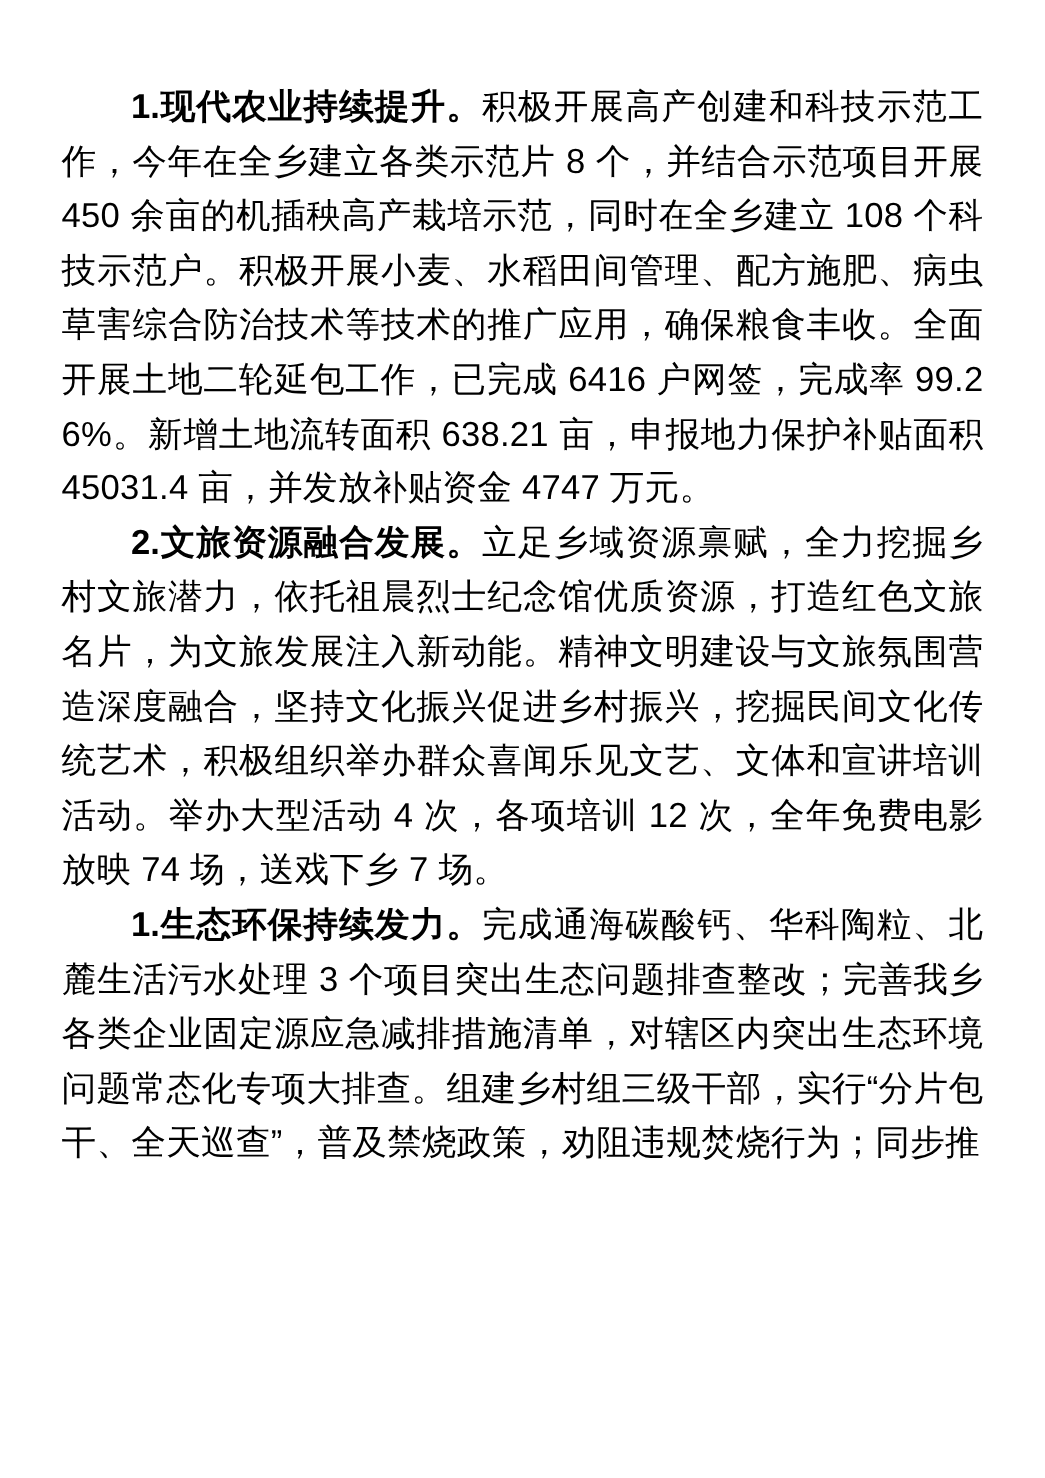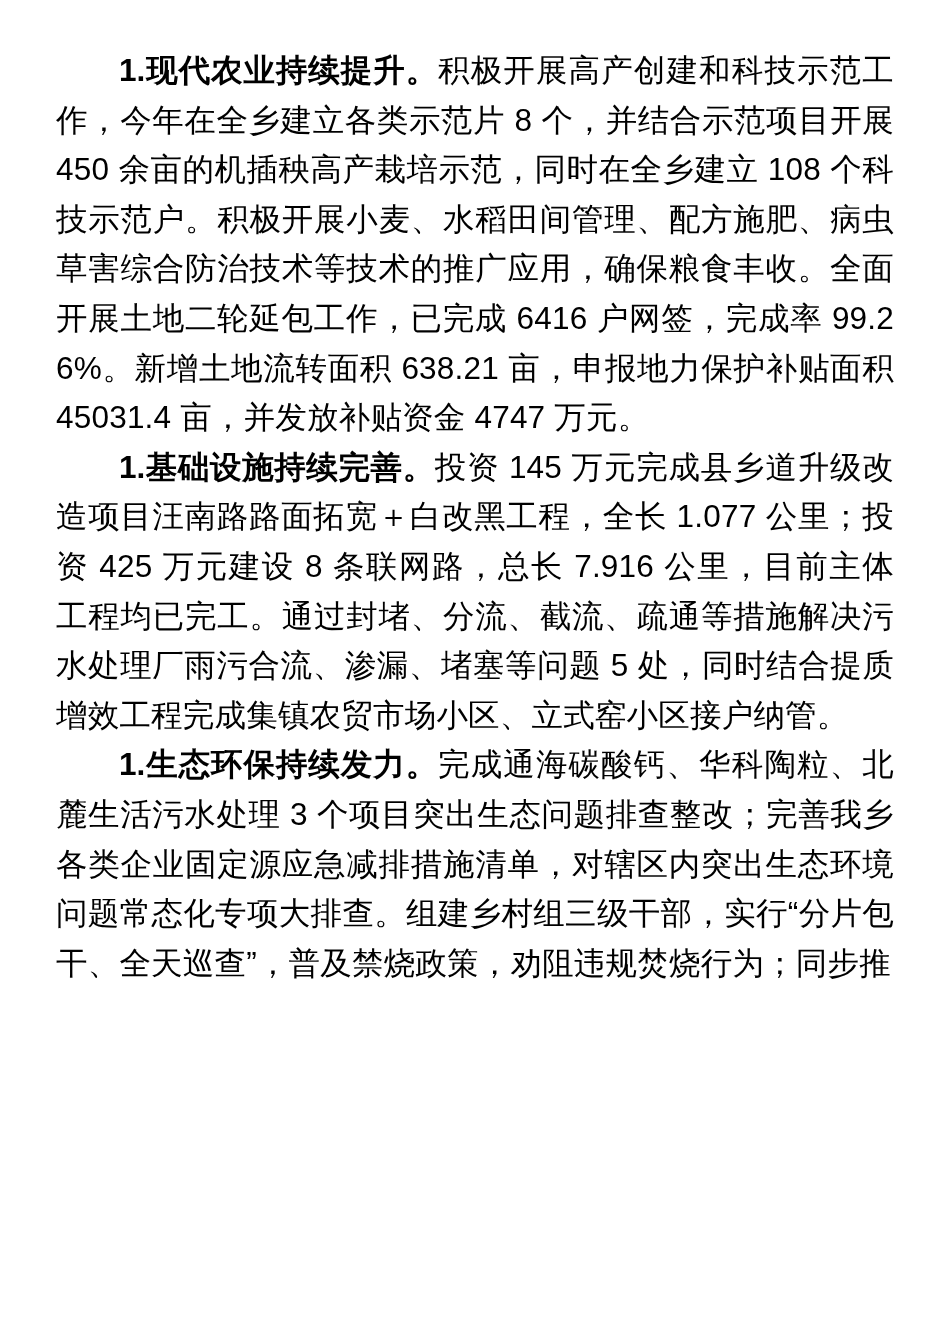--- a/index.html
+++ b/index.html
@@ -12,21 +12,21 @@
     height: 1344px;
     font-family: "Liberation Sans", "DejaVu Sans", sans-serif;
     color: #000000;
     overflow: hidden;
   }
   .page {
     position: relative;
     width: 950px;
     height: 1332px;
     box-sizing: border-box;
-    padding: 46px 56px 0 56px;
+    padding: 72px 56px 0 56px;
     background: #ffffff;
   }
   .doc-body {
     width: 838px;
   }
   p.para {
     margin: 0 0 0 0;
     font-size: 31.5px;
     line-height: 49.6px;
     text-align: justify;
@@ -42,20 +42,20 @@
   }
 </style>
 </head>
 <body>
 
 <div class="page">
   <div class="doc-body">
 
     <p class="para"><span class="lead">1.现代农业持续提升。</span><span>积极开展高产创建和科技示范工作，今年在全乡建立各类示范片 8 个，并结合示范项目开展 450 余亩的机插秧高产栽培示范，同时在全乡建立 108 个科技示范户。积极开展小麦、水稻田间管理、配方施肥、病虫草害综合防治技术等技术的推广应用，确保粮食丰收。全面开展土地二轮延包工作，已完成 6416 户网签，完成率 99.26%。新增土地流转面积 638.21 亩，申报地力保护补贴面积 45031.4 亩，并发放补贴资金 4747 万元。</span></p>
 
+    <p class="para"><span class="lead">2.文旅资源融合发展。</span><span>立足乡域资源禀赋，全力挖掘乡村文旅潜力，依托祖晨烈士纪念馆优质资源，打造红色文旅名片，为文旅发展注入新动能。精神文明建设与文旅氛围营造深度融合，坚持文化振兴促进乡村振兴，挖掘民间文化传统艺术，积极组织举办群众喜闻乐见文艺、文体和宣讲培训活动。举办大型活动 4 次，各项培训 12 次，全年免费电影放映 74 场，送戏下乡 7 场。</span></p>
 
 
-    <p class="para"><span class="lead">1.基础设施持续完善。</span><span>投资 145 万元完成县乡道升级改造项目汪南路路面拓宽＋白改黑工程，全长 1.077 公里；投资 425 万元建设 8 条联网路，总长 7.916 公里，目前主体工程均已完工。通过封堵、分流、截流、疏通等措施解决污水处理厂雨污合流、渗漏、堵塞等问题 5 处，同时结合提质增效工程完成集镇农贸市场小区、立式窑小区接户纳管。</span></p>
 
     <p class="para"><span class="lead">1.生态环保持续发力。</span><span>完成通海碳酸钙、华科陶粒、北麓生活污水处理 3 个项目突出生态问题排查整改；完善我乡各类企业固定源应急减排措施清单，对辖区内突出生态环境问题常态化专项大排查。组建乡村组三级干部，实行“分片包干、全天巡查”，普及禁烧政策，劝阻违规焚烧行为；同步推</span></p>
 
   </div>
 </div>
 
 </body></html>

